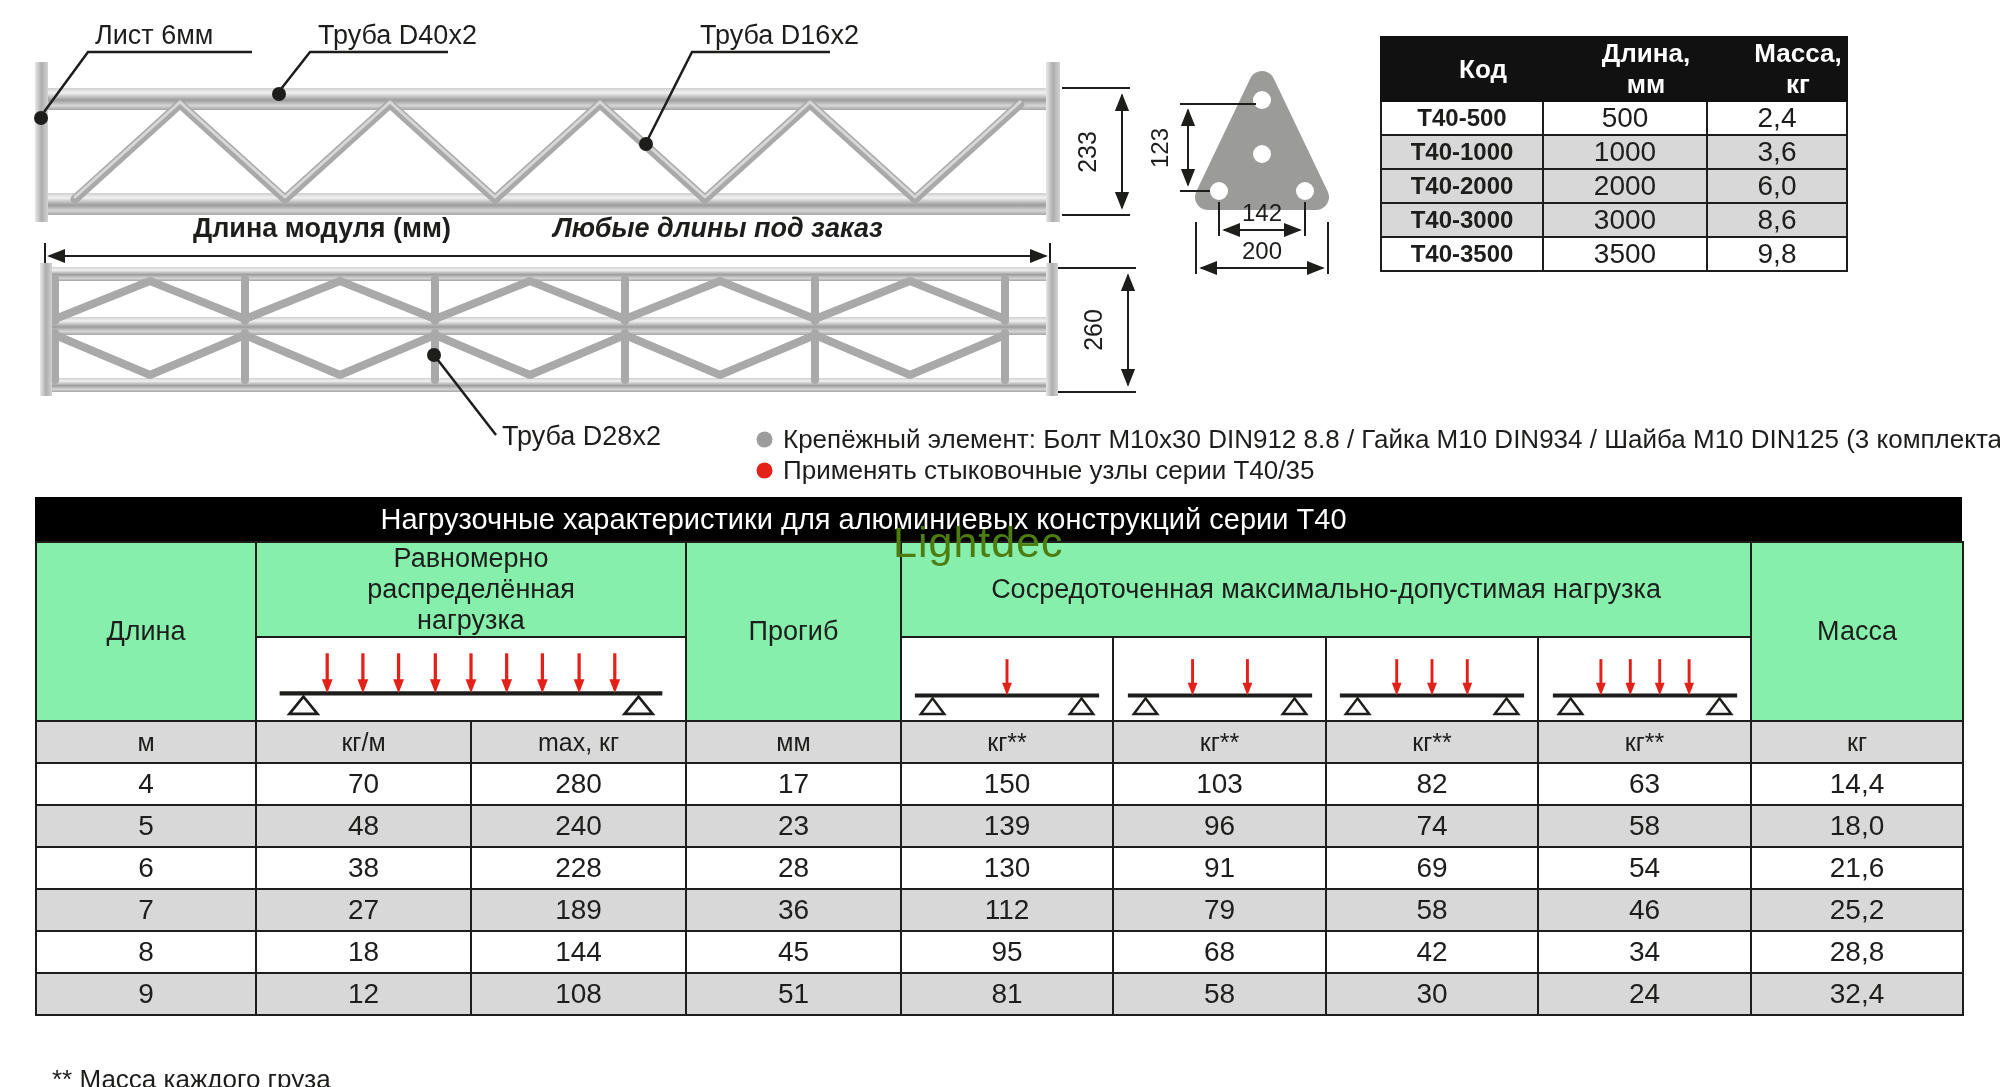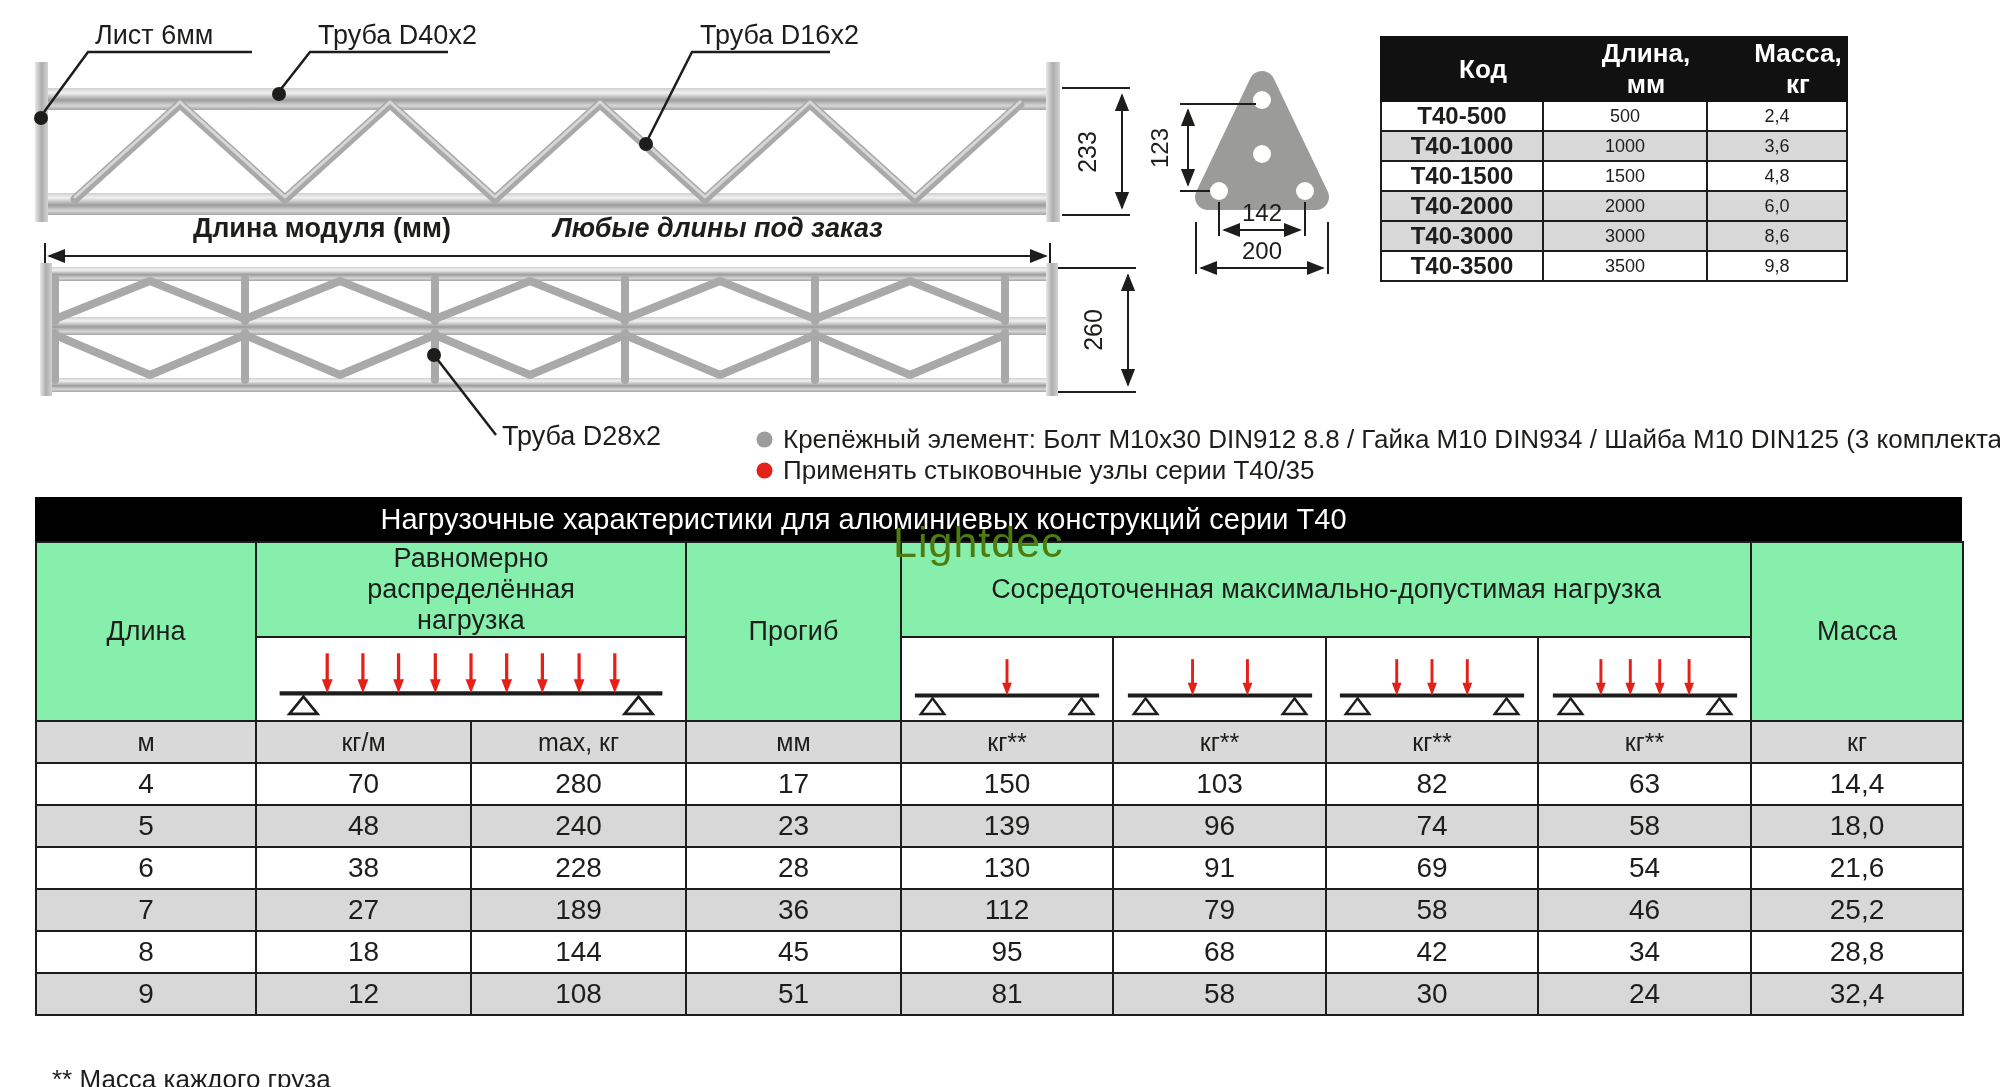--- a/index.html
+++ b/index.html
@@ -16,21 +16,21 @@
   .brace2 { stroke:#a9a9a9; stroke-width:8; fill:none; stroke-linejoin:round; stroke-linecap:round; }
   .glint { stroke:#dcdcdc; stroke-width:3; fill:none; stroke-linejoin:round; stroke-linecap:round; opacity:.9; }
 
   
   .abs { position:absolute; }
 
   
   .size-table-wrap { position:absolute; left:1380px; top:36px; width:466px; }
   table.size { border-collapse:collapse; width:100%; table-layout:fixed; text-align:center; }
   table.size th { background:#111111; color:#ffffff; font-size:26px; font-weight:bold; height:50px; border:2px solid #111;padding-left:42px; }
-  table.size td { border:2px solid #1d1d1b; height:28px; font-size:18px; }
+  table.size td { border:2px solid #1d1d1b; height:28px; font-size:28px; }
   table.size td.code { font-weight:bold; font-size:24px; }
   table.size tr.alt { background:#d9d9d9; }
 
   
   .note { position:absolute; left:756px; display:flex; align-items:center; gap:10px; font-size:26px; white-space:nowrap; }
   .note svg { flex:0 0 auto; }
 
   
   .watermark { position:absolute; left:893px; top:518px; font-size:43px; color:#4d7c0f; letter-spacing:1px; z-index:5; }
 
@@ -184,25 +184,20 @@
       </tr>
       <tr>
             <td class="code">Т40-500</td>
             <td>500</td>
             <td>2,4</td>
           </tr>
       <tr class="alt">
             <td class="code">Т40-1000</td>
             <td>1000</td>
             <td>3,6</td>
-          </tr>
-      <tr>
-            <td class="code">Т40-1500</td>
-            <td>1500</td>
-            <td>4,8</td>
           </tr>
       <tr class="alt">
             <td class="code">Т40-2000</td>
             <td>2000</td>
             <td>6,0</td>
           </tr>
       <tr class="alt">
             <td class="code">Т40-3000</td>
             <td>3000</td>
             <td>8,6</td>

